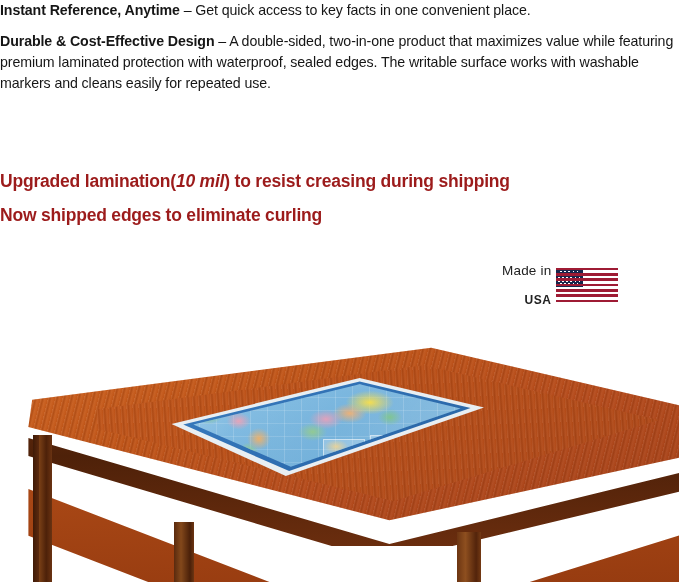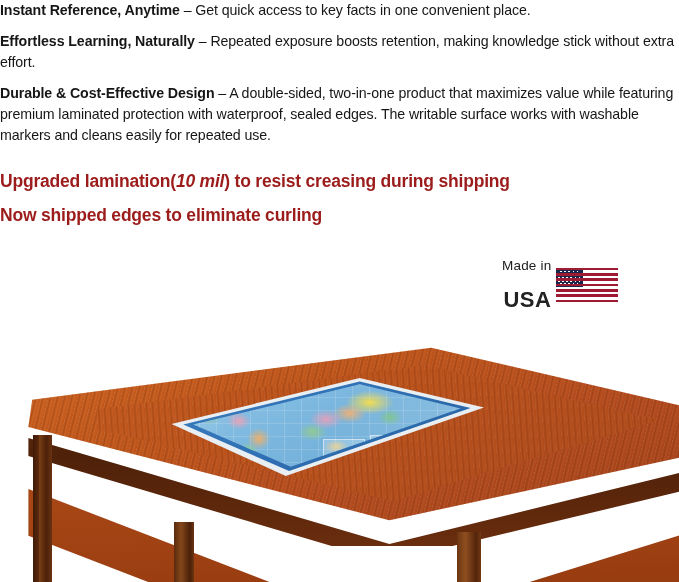--- a/index.html
+++ b/index.html
@@ -73,21 +73,21 @@
     align-items: flex-end;
     line-height: 1;
     color: #222222;
   }
   .made-in {
     font-size: 13.5px;
     letter-spacing: 0.2px;
     margin-bottom: 17px;
   }
   .made-usa {
-    font-size: 22px;
+    font-size: 12px;
     font-weight: bold;
     letter-spacing: 0.5px;
   }
   .flag {
     position: relative;
     width: 62px;
     height: 35px;
     background: #ffffff;
     overflow: hidden;
     flex: none;
@@ -292,23 +292,20 @@
 </style>
 </head>
 <body>
 
 <div class="copy-block">
 
   <p class="feature-para">
     <span class="lead">Instant Reference, Anytime</span><span class="dash"> – </span><span>Get quick access to key facts in one convenient place.</span>
   </p>
 
-  <p class="feature-para">
-    <span class="lead">Effortless Learning, Naturally</span><span class="dash"> – </span><span>Repeated exposure boosts retention, making knowledge stick without extra effort.</span>
-  </p>
 
   <p class="feature-para">
     <span class="lead">Durable &amp; Cost-Effective Design</span><span class="dash"> – </span><span>A double-sided, two-in-one product that maximizes value while featuring premium laminated protection with waterproof, sealed edges. The writable surface works with washable markers and cleans easily for repeated use.</span>
   </p>
 
 </div>
 
 <div class="promo-block">
   <p class="promo-line">
     <span>Upgraded lamination(</span><em>10 mil</em><span>) to resist creasing during shipping</span>

